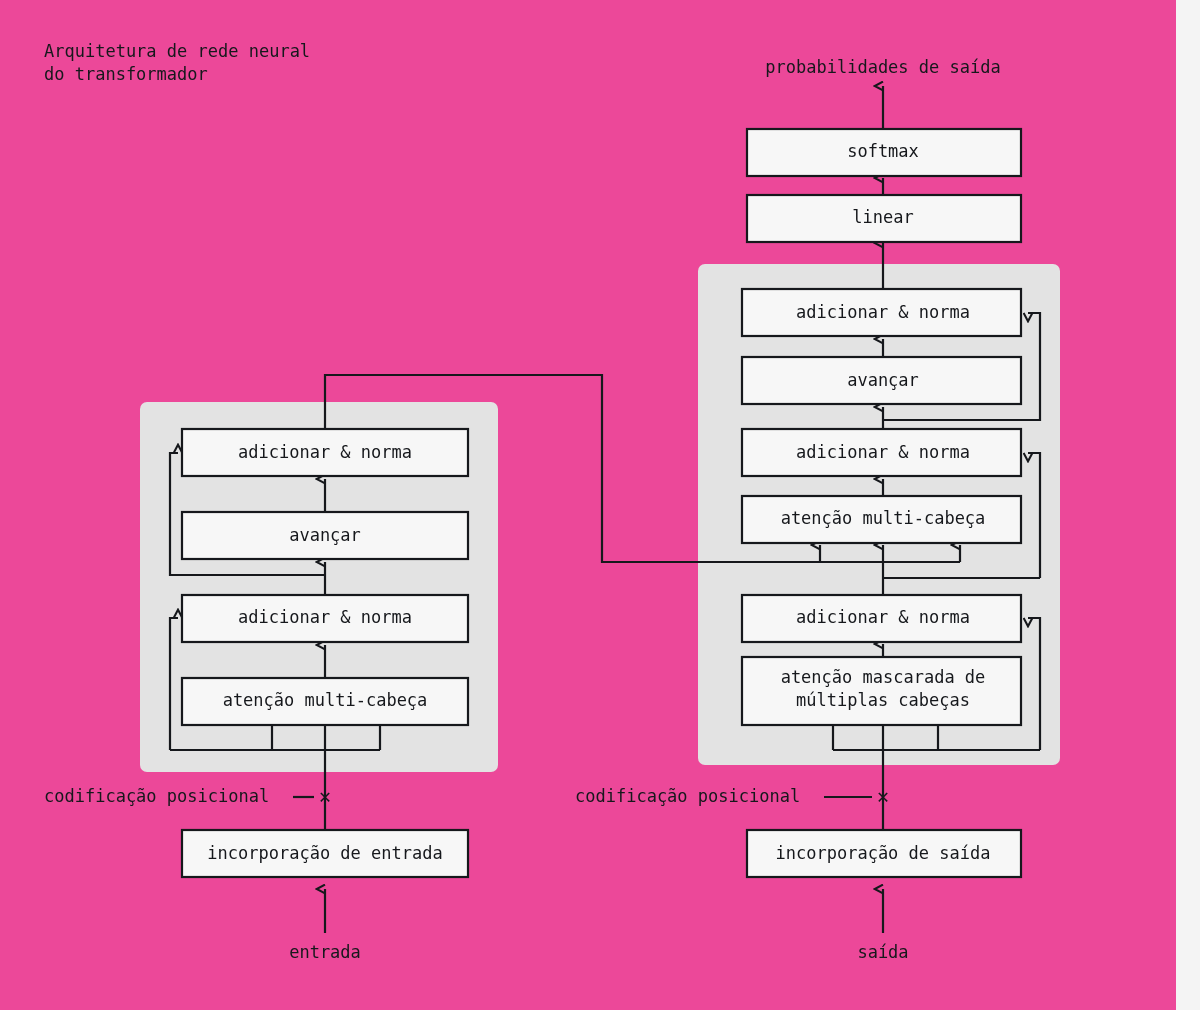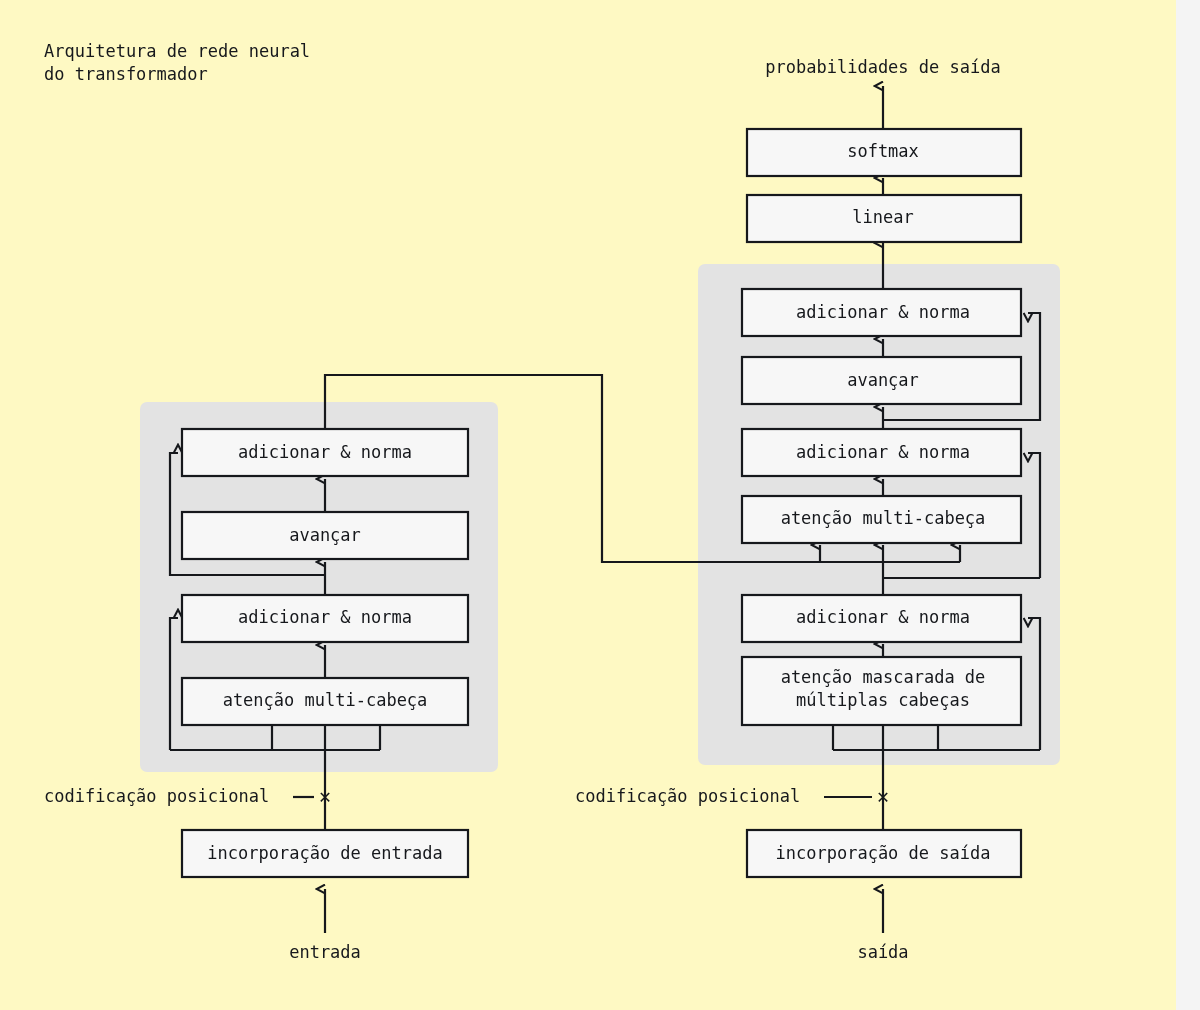--- a/index.html
+++ b/index.html
@@ -12,21 +12,21 @@
     width: 1200px;
     height: 1010px;
     overflow: hidden;
     font-family: "DejaVu Sans Mono", "Liberation Mono", monospace;
     color: #16181c;
   }
   #diagram-root {
     position: relative;
     width: 1176px;
     height: 1010px;
-    background: #fef9c3;
+    background: #ec4899;
   }
   svg#diagram {
     position: absolute;
     left: 0;
     top: 0;
     width: 1200px;
     height: 1010px;
     display: block;
   }
   .panel {

